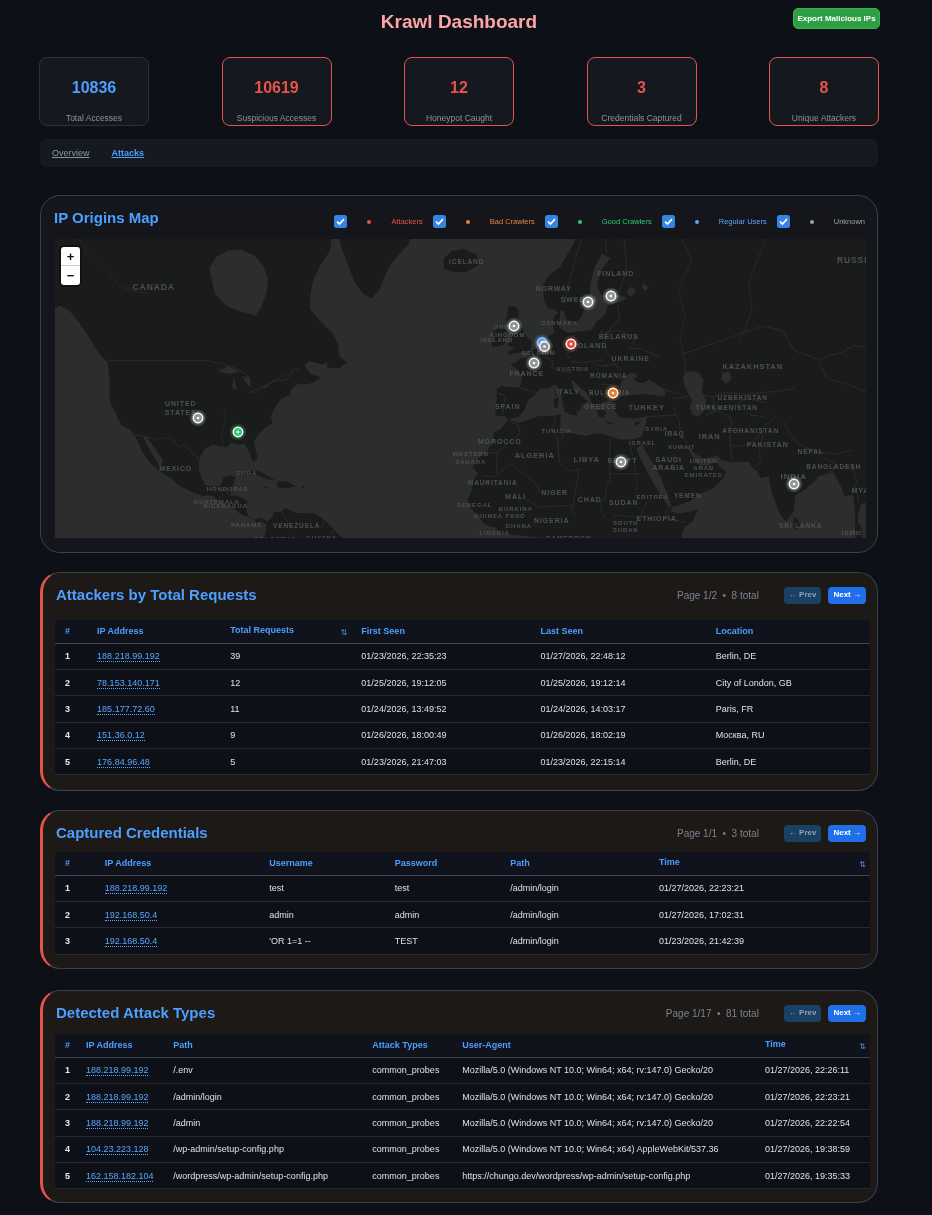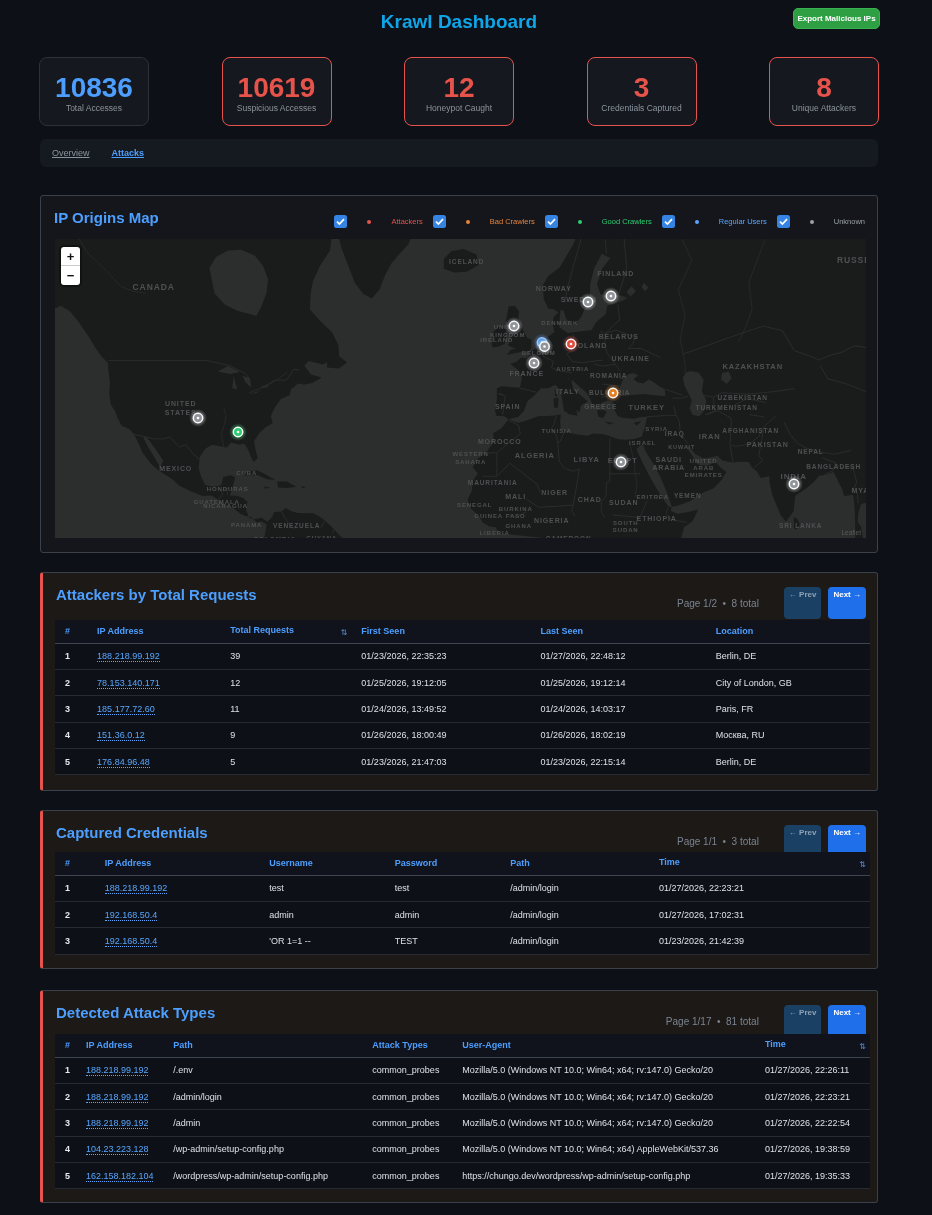--- a/index.html
+++ b/index.html
@@ -1,41 +1,41 @@
 <!DOCTYPE html>
 <html><head><meta charset="utf-8"><style>
 * {margin:0;padding:0;box-sizing:border-box}
 body {width:932px;height:1215px;background:#0d1117;font-family:"Liberation Sans",sans-serif;position:relative;overflow:hidden}
-.title {position:absolute;top:11px;left:0;width:918px;text-align:center;font-size:19px;font-weight:bold;color:#0ea5e9}
+.title {position:absolute;top:11px;left:0;width:918px;text-align:center;font-size:19px;font-weight:bold;color:#fca5a5}
 .export {position:absolute;top:8px;left:793px;width:87px;height:21px;background:#2ea043;border:1px solid #38b24f;border-radius:5px;color:#fff;font-size:8px;font-weight:bold;text-align:center;line-height:19px;white-space:nowrap}
 .cards {position:absolute;top:57px;left:39px;width:840px;display:flex;justify-content:space-between}
 .card {width:110px;height:69px;background:#15181e;border:1px solid #2c323a;border-radius:8px;text-align:center;padding-top:18px}
-.card .num {font-size:28px;font-weight:bold;color:#4d9fff;line-height:24px}
-.card .lbl {font-size:8.5px;color:#8b949e;margin-top:3px}
+.card .num {font-size:16px;font-weight:bold;color:#4d9fff;line-height:24px}
+.card .lbl {font-size:8.5px;color:#8b949e;margin-top:13px}
 .card.red {border-color:#e5534b}
 .card.red .num {color:#e5534b}
 .tabs {position:absolute;top:139px;left:40px;width:838px;height:28px;background:#151a21;border-radius:6px;padding:0 12px;display:flex;align-items:center;gap:22px;font-size:9px}
 .tab1 {color:#8b949e;text-decoration:underline}
 .tab2 {color:#4d9fff;font-weight:bold;text-decoration:underline}
-.panel {position:absolute;left:40px;width:838px;border:1px solid #3a414b;border-radius:3px}
+.panel {position:absolute;left:40px;width:838px;border:1px solid #3a414b;border-radius:20px}
 .mappanel {top:195px;height:358px;background:#14161b}
 .tpanel {background:#1c1917;border-left:3px solid #e5534b}
 .ptitle {position:absolute;left:13px;top:13px;font-size:15px;font-weight:bold;color:#4d9fff}
 .legend {position:absolute;right:12px;top:19px;display:flex;align-items:center;gap:10px}
 .litem {display:flex;align-items:center;gap:20px;font-size:7.5px}
 .cb {width:13px;height:13px;display:inline-block}
 .cb svg {display:block}
 .dot {width:4px;height:4px;border-radius:50%;display:inline-block}
 .mapbox {position:absolute;left:14px;top:43px;width:811px;height:299px;background:#2c2d2d;overflow:hidden}
 .zoomctl {position:absolute;left:6px;top:8px;width:19px;height:38px;background:#fff;border-radius:3px;box-shadow:0 0 0 2px rgba(0,0,0,0.35);z-index:5}
 .zoomctl div {width:19px;height:19px;text-align:center;line-height:19px;font-size:13px;font-weight:bold;color:#111}
 .zoomctl div:first-child {border-bottom:1px solid #ccc}
 .pager {position:absolute;right:11px;top:14px;display:flex;align-items:center;gap:7px}
 .pinfo {font-size:10px;color:#7a8490;margin-right:18px}
-.pbtn {height:32px;border-radius:4px;font-size:8px;font-weight:bold;padding:0 5px;line-height:15px}
+.pbtn {height:17px;border-radius:4px;font-size:8px;font-weight:bold;padding:0 5px;line-height:15px}
 .prev {background:#1a4163;color:#8fa3b8}
 .next {background:#1f6feb;color:#fff}
 .twrap {position:absolute;left:12px;background:#0d1117}
 table {border-collapse:collapse;table-layout:fixed;font-size:9px}
 th {text-align:left;padding:0 0 0 10px;height:23px;background:#10131c;color:#4d9fff;font-weight:bold;font-size:9px;white-space:nowrap;overflow:hidden}
 td {height:26.4px;padding:0 0 0 10px;border-top:1px solid #262b33;color:#dde1e6;white-space:nowrap;overflow:hidden}
 tr:nth-child(2) td {border-top:1px solid #3d4650}
 tr:last-child td {border-bottom:1px solid #262b33}
 td.rn {font-weight:bold;color:#e6e9ec}
 .ip {color:#58a6ff;border-bottom:1px dotted #58a6ff}

